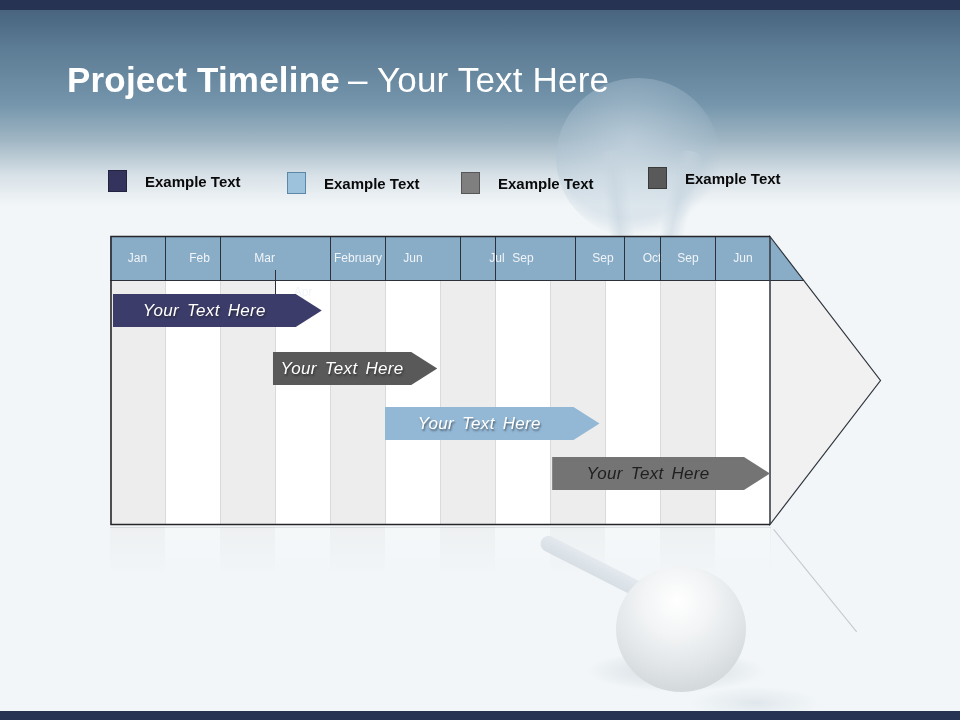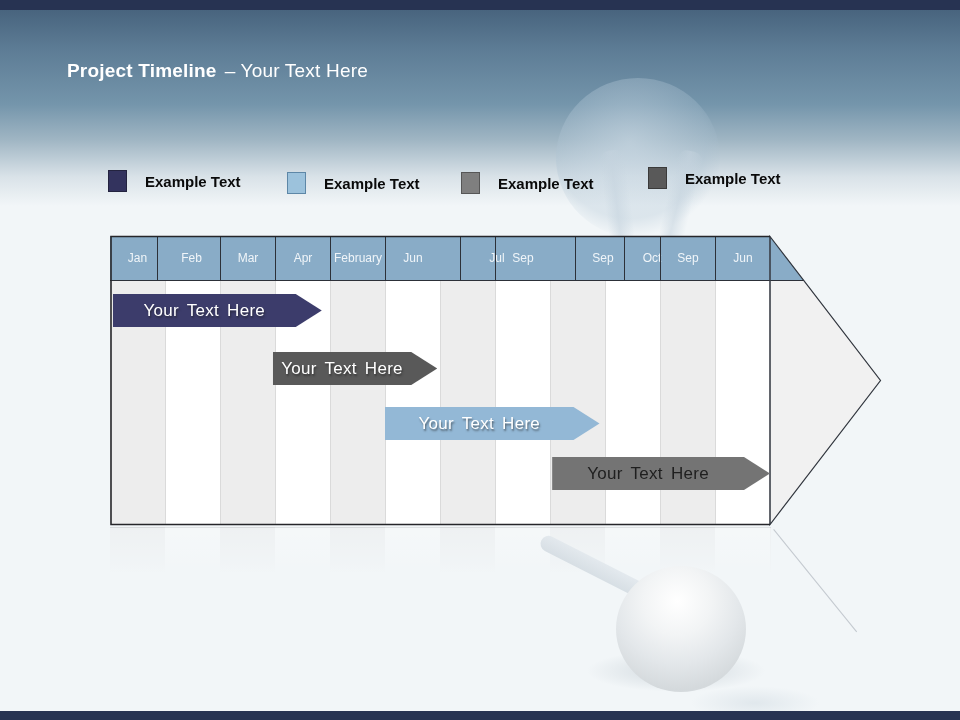--- a/index.html
+++ b/index.html
@@ -9,21 +9,21 @@
     -webkit-font-smoothing:antialiased;
   }
   
   .bar-top{position:absolute;left:0;top:0;width:960px;height:10px;background:#273352;}
   .bar-bottom{position:absolute;left:0;top:711px;width:960px;height:9px;background:#273352;}
   
   .hero{
     position:absolute;left:0;top:10px;width:960px;height:196px;
     background:linear-gradient(180deg,#48647e 0%,#5d7c95 20%,#7495ab 48%,#9fb5c3 66%,#d9e2e8 85%,#f2f6f8 100%);
   }
-  .title{position:absolute;left:67px;top:60px;color:#ffffff;font-size:19px;letter-spacing:.2px;white-space:nowrap;}
+  .title{position:absolute;left:67px;top:60px;color:#ffffff;font-size:35px;letter-spacing:.2px;white-space:nowrap;}
   .title .t-bold{font-weight:700;}
   .title .t-reg{font-weight:400;margin-left:8px;}
   
   .wm{position:absolute;pointer-events:none;}
   .wm-sphere-top{left:556px;top:78px;width:164px;height:160px;border-radius:50%;
     background:radial-gradient(circle at 45% 40%, rgba(208,222,233,.55), rgba(172,194,210,.32) 58%, rgba(172,194,210,0) 72%);}
   .wm-rod{border-radius:10px;background:linear-gradient(90deg, rgba(200,213,223,0) 0%, rgba(197,211,222,.55) 45%, rgba(200,213,223,0) 100%);}
   .wm-rod-l{left:604px;top:150px;width:26px;height:92px;transform:rotate(-7deg);}
   .wm-rod-r{left:668px;top:150px;width:26px;height:92px;transform:rotate(14deg);}
   .wm-rod-bottom{left:545px;top:533px;width:138px;height:16px;border-radius:8px;
@@ -53,21 +53,21 @@
     line-height:44px;text-align:center;color:#f0f5f9;font-size:12px;
     border-left:1px solid #2c3038;}
   .month-cell.first{border-left:none;}
   .chart-cols{position:absolute;left:110px;top:280px;width:660px;height:244px;background:#ffffff;}
   .col{position:absolute;top:0;width:55px;height:244px;box-sizing:border-box;border-left:1px solid #dadada;}
   .col.first{border-left:none;}
   .col.shade{background:#ededed;}
   .col.plain{background:#ffffff;}
   .chart-svg{position:absolute;left:110px;top:235px;width:772px;height:291px;pointer-events:none;}
   
-  .bars{position:absolute;left:110px;top:236px;width:772px;height:371px;}
+  .bars{position:absolute;left:110px;top:236px;width:772px;height:371px;font-style:italic;}
   .tl-bar{position:absolute;height:33px;line-height:33px;text-align:center;
     font-size:17px;word-spacing:3px;letter-spacing:.3px;white-space:nowrap;
     clip-path:polygon(0 0, calc(100% - 26px) 0, 100% 50%, calc(100% - 26px) 100%, 0 100%);
     padding-right:26px;box-sizing:border-box;
     filter:drop-shadow(0 1px 1px rgba(0,0,0,.25));}
   .tl-bar.lite span{text-shadow:1px 1.5px 2px rgba(30,30,30,.55);}
 </style>
 </head>
 <body>
 
@@ -117,23 +117,23 @@
       <div class="col plain" style="left: 275px;"></div>
       <div class="col shade" style="left: 330px;"></div>
       <div class="col plain" style="left: 385px;"></div>
       <div class="col shade" style="left: 440px;"></div>
       <div class="col plain" style="left: 495px;"></div>
       <div class="col shade" style="left: 550px;"></div>
       <div class="col plain" style="left: 605px;"></div>
     </div>
   <div class="chart-header" id="months">
       <div class="month-cell first" style="left: 0px;">Jan</div>
-      <div class="month-cell" style="left: 47px; padding-left: 13px;">Feb</div>
-      <div class="month-cell" style="left: 110px;">Mar</div>
-      <div class="month-cell" style="left: 165px;">Apr</div>
+      <div class="month-cell" style="left: 55px; padding-left: 13px;">Feb</div>
+      <div class="month-cell" style="left: 110px; text-align: right;">Mar</div>
+      <div class="month-cell" style="left: 165px; margin-top: 34px;">Apr</div>
       <div class="month-cell" style="left: 220px;">February</div>
       <div class="month-cell" style="left: 275px;">Jun</div>
       <div class="month-cell" style="left: 350px; padding-left: 18px;">Jul</div>
       <div class="month-cell" style="left: 385px;">Sep</div>
       <div class="month-cell" style="left: 465px;">Sep</div>
       <div class="month-cell" style="left: 514px;">Oct</div>
       <div class="month-cell" style="left: 550px;">Sep</div>
       <div class="month-cell" style="left: 605px;">Jun</div>
     </div>
   <svg class="chart-svg" viewBox="0 0 772 291">

